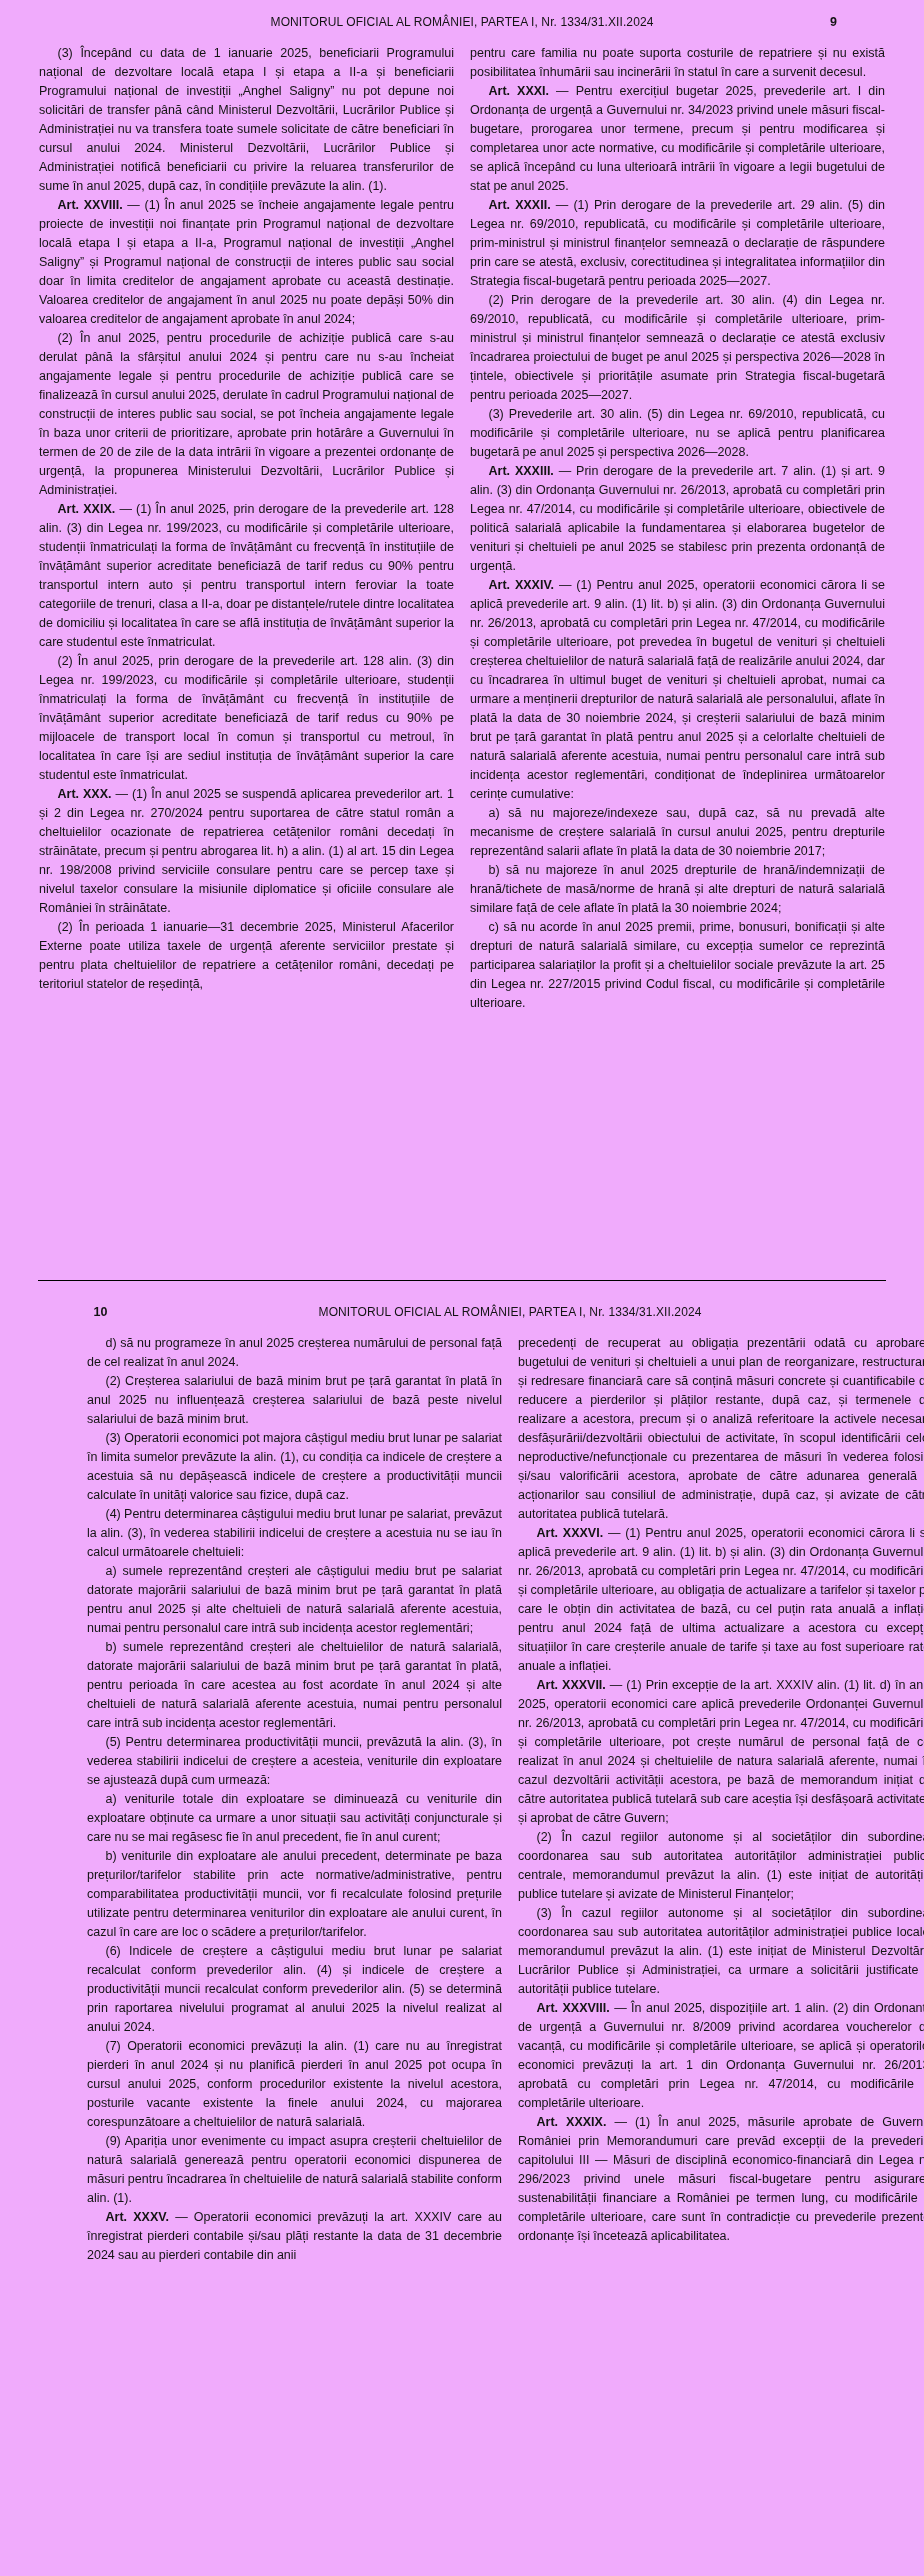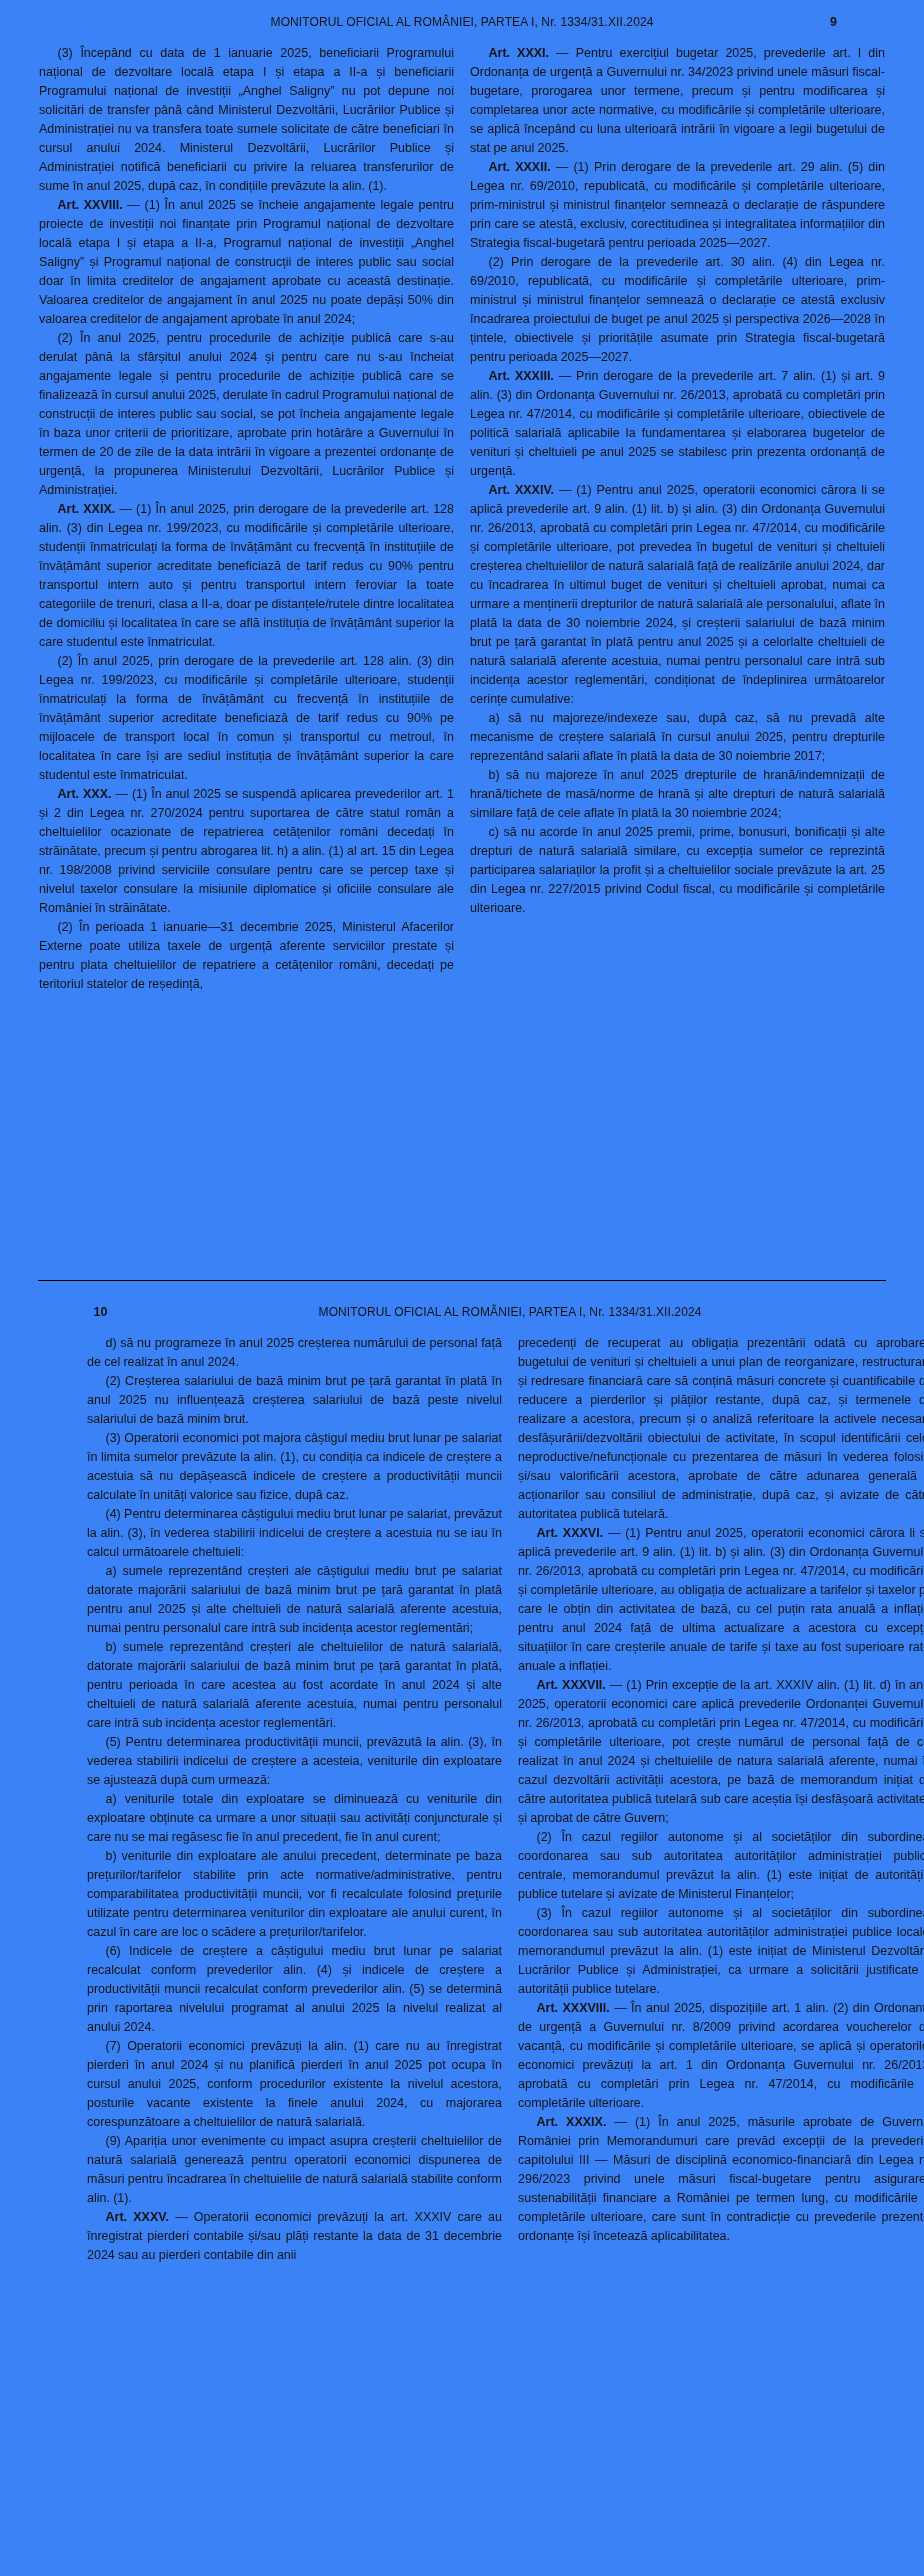--- a/index.html
+++ b/index.html
@@ -3,21 +3,21 @@
 <meta charset="utf-8">
 <style>
   * { box-sizing: border-box; }
   html, body { margin: 0; padding: 0; background: #ffffff; }
   body {
     width: 924px;
     font-family: "Liberation Sans", "DejaVu Sans", sans-serif;
     color: #141414;
     -webkit-font-smoothing: antialiased;
   }
-  .sheet { width: 924px; background: #3b82f6; }
+  .sheet { width: 924px; background: #f0abfc; }
   .page {
     width: 924px;
     padding: 15px 39px 0 39px;
     position: relative;
   }
   .page--first { height: 1280px; overflow: hidden; }
   .page--second { min-height: 1295px; padding-top: 24px; margin-left: 48px; }
   .page-header {
     position: relative;
     text-align: center;
@@ -67,23 +67,25 @@
       <div class="col">
           <p class="para">(3) Începând cu data de 1 ianuarie 2025, beneficiarii Programului național de dezvoltare locală etapa I și etapa a II-a și beneficiarii Programului național de investiții „Anghel Saligny” nu pot depune noi solicitări de transfer până când Ministerul Dezvoltării, Lucrărilor Publice și Administrației nu va transfera toate sumele solicitate de către beneficiari în cursul anului 2024. Ministerul Dezvoltării, Lucrărilor Publice și Administrației notifică beneficiarii cu privire la reluarea transferurilor de sume în anul 2025, după caz, în condițiile prevăzute la alin. (1).</p>
           <p class="para"><b class="art-label">Art. XXVIII.</b> — (1) În anul 2025 se încheie angajamente legale pentru proiecte de investiții noi finanțate prin Programul național de dezvoltare locală etapa I și etapa a II-a, Programul național de investiții „Anghel Saligny” și Programul național de construcții de interes public sau social doar în limita creditelor de angajament aprobate cu această destinație. Valoarea creditelor de angajament în anul 2025 nu poate depăși 50% din valoarea creditelor de angajament aprobate în anul 2024;</p>
           <p class="para">(2) În anul 2025, pentru procedurile de achiziție publică care s-au derulat până la sfârșitul anului 2024 și pentru care nu s-au încheiat angajamente legale și pentru procedurile de achiziție publică care se finalizează în cursul anului 2025, derulate în cadrul Programului național de construcții de interes public sau social, se pot încheia angajamente legale în baza unor criterii de prioritizare, aprobate prin hotărâre a Guvernului în termen de 20 de zile de la data intrării în vigoare a prezentei ordonanțe de urgență, la propunerea Ministerului Dezvoltării, Lucrărilor Publice și Administrației.</p>
           <p class="para"><b class="art-label">Art. XXIX.</b> — (1) În anul 2025, prin derogare de la prevederile art. 128 alin. (3) din Legea nr. 199/2023, cu modificările și completările ulterioare, studenții înmatriculați la forma de învățământ cu frecvență în instituțiile de învățământ superior acreditate beneficiază de tarif redus cu 90% pentru transportul intern auto și pentru transportul intern feroviar la toate categoriile de trenuri, clasa a II-a, doar pe distanțele/rutele dintre localitatea de domiciliu și localitatea în care se află instituția de învățământ superior la care studentul este înmatriculat.</p>
           <p class="para">(2) În anul 2025, prin derogare de la prevederile art. 128 alin. (3) din Legea nr. 199/2023, cu modificările și completările ulterioare, studenții înmatriculați la forma de învățământ cu frecvență în instituțiile de învățământ superior acreditate beneficiază de tarif redus cu 90% pe mijloacele de transport local în comun și transportul cu metroul, în localitatea în care își are sediul instituția de învățământ superior la care studentul este înmatriculat.</p>
           <p class="para"><b class="art-label">Art. XXX.</b> — (1) În anul 2025 se suspendă aplicarea prevederilor art. 1 și 2 din Legea nr. 270/2024 pentru suportarea de către statul român a cheltuielilor ocazionate de repatrierea cetățenilor români decedați în străinătate, precum și pentru abrogarea lit. h) a alin. (1) al art. 15 din Legea nr. 198/2008 privind serviciile consulare pentru care se percep taxe și nivelul taxelor consulare la misiunile diplomatice și oficiile consulare ale României în străinătate.</p>
           <p class="para">(2) În perioada 1 ianuarie—31 decembrie 2025, Ministerul Afacerilor Externe poate utiliza taxele de urgență aferente serviciilor prestate și pentru plata cheltuielilor de repatriere a cetățenilor români, decedați pe teritoriul statelor de reședință,</p>
         </div>
       <div class="col">
+          <p class="para para--cont">pentru care familia nu poate suporta costurile de repatriere și nu există posibilitatea înhumării sau incinerării în statul în care a survenit decesul.</p>
           <p class="para"><b class="art-label">Art. XXXI.</b> — Pentru exercițiul bugetar 2025, prevederile art. I din Ordonanța de urgență a Guvernului nr. 34/2023 privind unele măsuri fiscal-bugetare, prorogarea unor termene, precum și pentru modificarea și completarea unor acte normative, cu modificările și completările ulterioare, se aplică începând cu luna ulterioară intrării în vigoare a legii bugetului de stat pe anul 2025.</p>
           <p class="para"><b class="art-label">Art. XXXII.</b> — (1) Prin derogare de la prevederile art. 29 alin. (5) din Legea nr. 69/2010, republicată, cu modificările și completările ulterioare, prim-ministrul și ministrul finanțelor semnează o declarație de răspundere prin care se atestă, exclusiv, corectitudinea și integralitatea informațiilor din Strategia fiscal-bugetară pentru perioada 2025—2027.</p>
           <p class="para">(2) Prin derogare de la prevederile art. 30 alin. (4) din Legea nr. 69/2010, republicată, cu modificările și completările ulterioare, prim-ministrul și ministrul finanțelor semnează o declarație ce atestă exclusiv încadrarea proiectului de buget pe anul 2025 și perspectiva 2026—2028 în țintele, obiectivele și prioritățile asumate prin Strategia fiscal-bugetară pentru perioada 2025—2027.</p>
+          <p class="para">(3) Prevederile art. 30 alin. (5) din Legea nr. 69/2010, republicată, cu modificările și completările ulterioare, nu se aplică pentru planificarea bugetară pe anul 2025 și perspectiva 2026—2028.</p>
           <p class="para"><b class="art-label">Art. XXXIII.</b> — Prin derogare de la prevederile art. 7 alin. (1) și art. 9 alin. (3) din Ordonanța Guvernului nr. 26/2013, aprobată cu completări prin Legea nr. 47/2014, cu modificările și completările ulterioare, obiectivele de politică salarială aplicabile la fundamentarea și elaborarea bugetelor de venituri și cheltuieli pe anul 2025 se stabilesc prin prezenta ordonanță de urgență.</p>
           <p class="para"><b class="art-label">Art. XXXIV.</b> — (1) Pentru anul 2025, operatorii economici cărora li se aplică prevederile art. 9 alin. (1) lit. b) și alin. (3) din Ordonanța Guvernului nr. 26/2013, aprobată cu completări prin Legea nr. 47/2014, cu modificările și completările ulterioare, pot prevedea în bugetul de venituri și cheltuieli creșterea cheltuielilor de natură salarială față de realizările anului 2024, dar cu încadrarea în ultimul buget de venituri și cheltuieli aprobat, numai ca urmare a menținerii drepturilor de natură salarială ale personalului, aflate în plată la data de 30 noiembrie 2024, și creșterii salariului de bază minim brut pe țară garantat în plată pentru anul 2025 și a celorlalte cheltuieli de natură salarială aferente acestuia, numai pentru personalul care intră sub incidența acestor reglementări, condiționat de îndeplinirea următoarelor cerințe cumulative:</p>
           <p class="para">a) să nu majoreze/indexeze sau, după caz, să nu prevadă alte mecanisme de creștere salarială în cursul anului 2025, pentru drepturile reprezentând salarii aflate în plată la data de 30 noiembrie 2017;</p>
           <p class="para">b) să nu majoreze în anul 2025 drepturile de hrană/indemnizații de hrană/tichete de masă/norme de hrană și alte drepturi de natură salarială similare față de cele aflate în plată la 30 noiembrie 2024;</p>
           <p class="para">c) să nu acorde în anul 2025 premii, prime, bonusuri, bonificații și alte drepturi de natură salarială similare, cu excepția sumelor ce reprezintă participarea salariaților la profit și a cheltuielilor sociale prevăzute la art. 25 din Legea nr. 227/2015 privind Codul fiscal, cu modificările și completările ulterioare.</p>
         </div>
     </div>
   </section>
 
   <div class="page-separator"></div>

